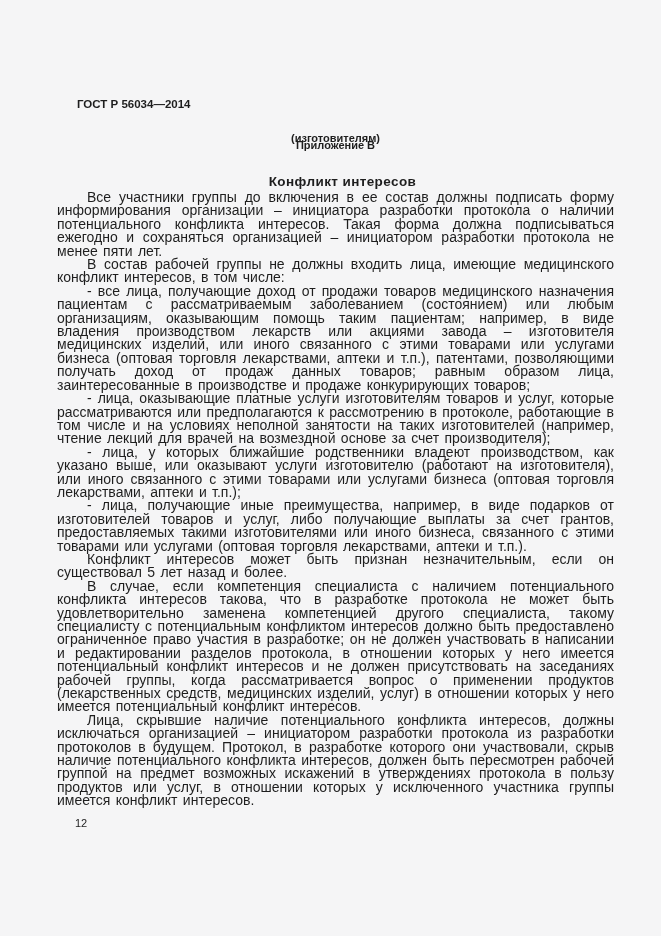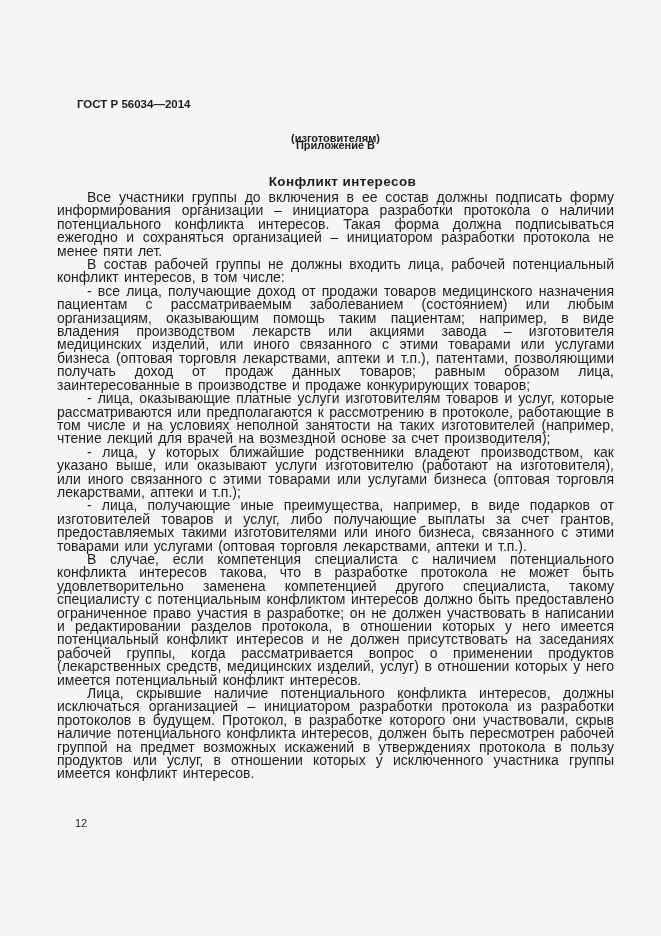--- a/index.html
+++ b/index.html
@@ -86,24 +86,25 @@
   <div class="running-header">ГОСТ Р 56034—2014</div>
 
   <div class="appendix-label">Приложение В</div>
 
   <div class="appendix-note">(изготовителям)</div>
 
   <h1 class="doc-title">Конфликт интересов</h1>
 
   <div class="body-text">
     <p>Все участники группы до включения в ее состав должны подписать форму информирования организации – инициатора разработки протокола о наличии потенциального конфликта интересов. Такая форма должна подписываться ежегодно и сохраняться организацией – инициатором разработки протокола не менее пяти лет.</p>
-    <p>В состав рабочей группы не должны входить лица, рабочей потенциальный конфликт интересов, в том числе:</p>
+    <p>В состав рабочей группы не должны входить лица, имеющие медицинского конфликт интересов, в том числе:</p>
     <p>- все лица, получающие доход от продажи товаров медицинского назначения пациентам с рассматриваемым заболеванием (состоянием) или любым организациям, оказывающим помощь таким пациентам; например, в виде владения производством лекарств или акциями завода – изготовителя медицинских изделий, или иного связанного с этими товарами или услугами бизнеса (оптовая торговля лекарствами, аптеки и т.п.), патентами, позволяющими получать доход от продаж данных товаров; равным образом лица, заинтересованные в производстве и продаже конкурирующих товаров;</p>
     <p>- лица, оказывающие платные услуги изготовителям товаров и услуг, которые рассматриваются или предполагаются к рассмотрению в протоколе, работающие в том числе и на условиях неполной занятости на таких изготовителей (например, чтение лекций для врачей на возмездной основе за счет производителя);</p>
     <p>- лица, у которых ближайшие родственники владеют производством, как указано выше, или оказывают услуги изготовителю (работают на изготовителя), или иного связанного с этими товарами или услугами бизнеса (оптовая торговля лекарствами, аптеки и т.п.);</p>
     <p>- лица, получающие иные преимущества, например, в виде подарков от изготовителей товаров и услуг, либо получающие выплаты за счет грантов, предоставляемых такими изготовителями или иного бизнеса, связанного с этими товарами или услугами (оптовая торговля лекарствами, аптеки и т.п.).</p>
+    <p>Конфликт интересов может быть признан незначительным, если он существовал 5 лет назад и более.</p>
     <p>В случае, если компетенция специалиста с наличием потенциального конфликта интересов такова, что в разработке протокола не может быть удовлетворительно заменена компетенцией другого специалиста, такому специалисту с потенциальным конфликтом интересов должно быть предоставлено ограниченное право участия в разработке; он не должен участвовать в написании и редактировании разделов протокола, в отношении которых у него имеется потенциальный конфликт интересов и не должен присутствовать на заседаниях рабочей группы, когда рассматривается вопрос о применении продуктов (лекарственных средств, медицинских изделий, услуг) в отношении которых у него имеется потенциальный конфликт интересов.</p>
     <p>Лица, скрывшие наличие потенциального конфликта интересов, должны исключаться организацией – инициатором разработки протокола из разработки протоколов в будущем. Протокол, в разработке которого они участвовали, скрыв наличие потенциального конфликта интересов, должен быть пересмотрен рабочей группой на предмет возможных искажений в утверждениях протокола в пользу продуктов или услуг, в отношении которых у исключенного участника группы имеется конфликт интересов.</p>
   </div>
 
   <div class="page-number">12</div>
 
 </div>
 
 </body></html>

